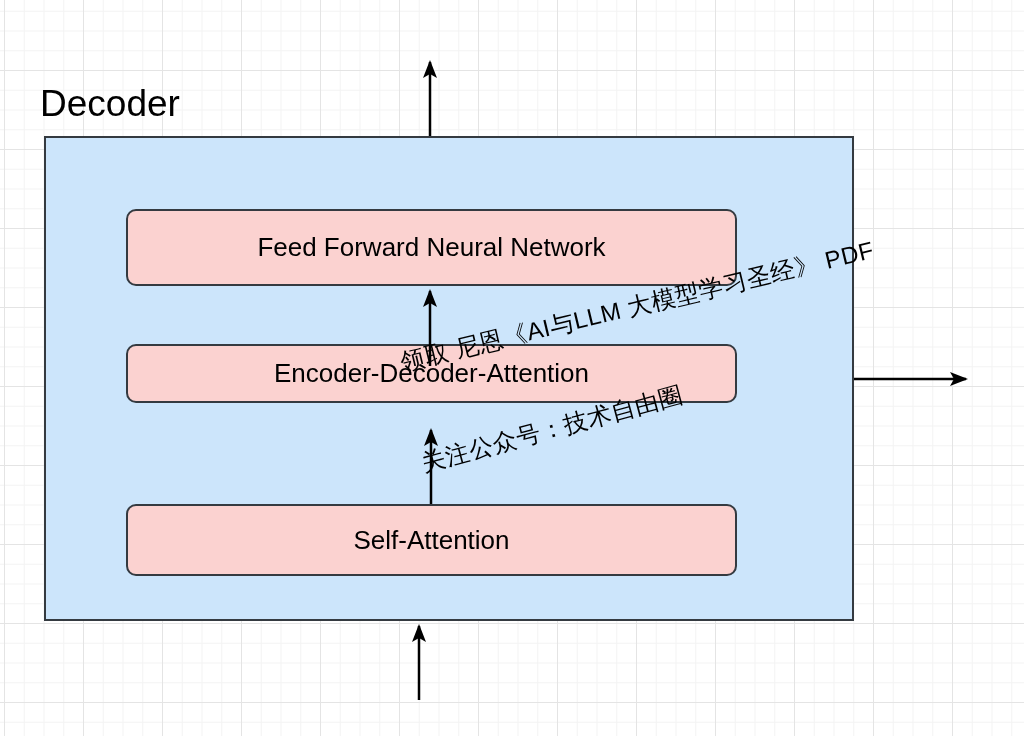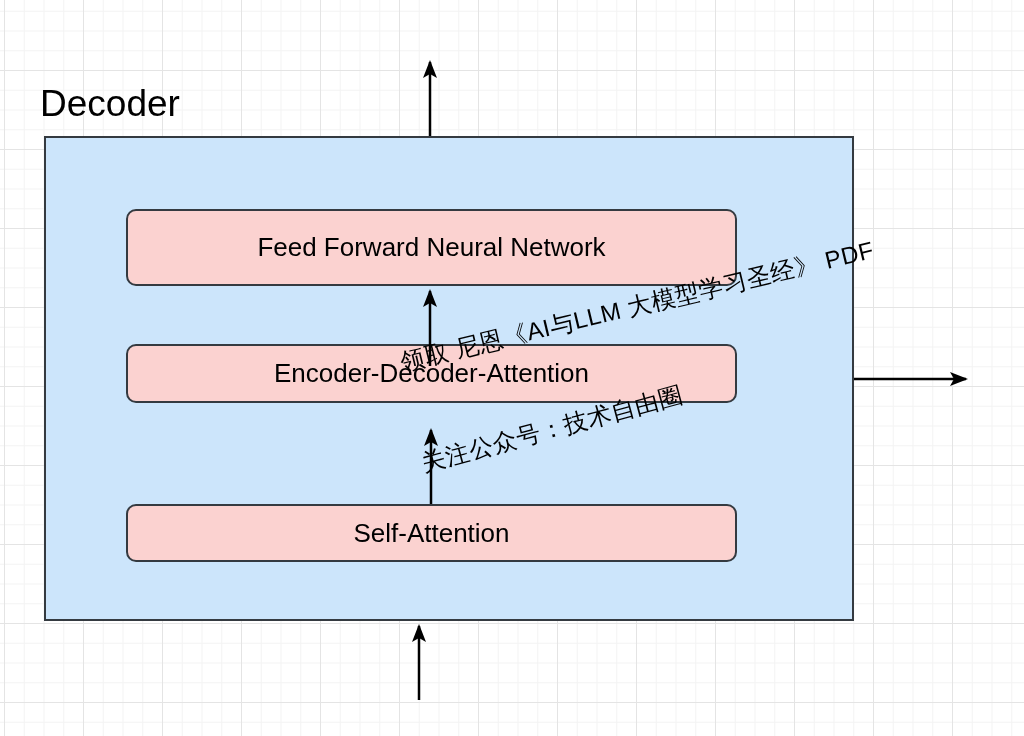--- a/index.html
+++ b/index.html
@@ -39,21 +39,21 @@
     position:absolute;left:126px;width:611px;
     background:var(--node-fill);
     border:2px solid var(--stroke);
     border-radius:10px;
     box-sizing:border-box;
     display:flex;align-items:center;justify-content:center;
     font-size:26px;color:#000;
   }
   .node-ffn{top:209px;height:77px;}
   .node-eda{top:344px;height:59px;}
-  .node-sa {top:504px;height:58px;justify-content:center;}
+  .node-sa {top:504px;height:72px;justify-content:center;}
   .arrow-layer{
     position:absolute;left:0;top:0;width:1024px;height:736px;
     pointer-events:none;
   }
   .watermark{
     position:absolute;
     color:#000;
     font-size:24px;line-height:30px;
     white-space:nowrap;
     transform-origin:0 50%;

